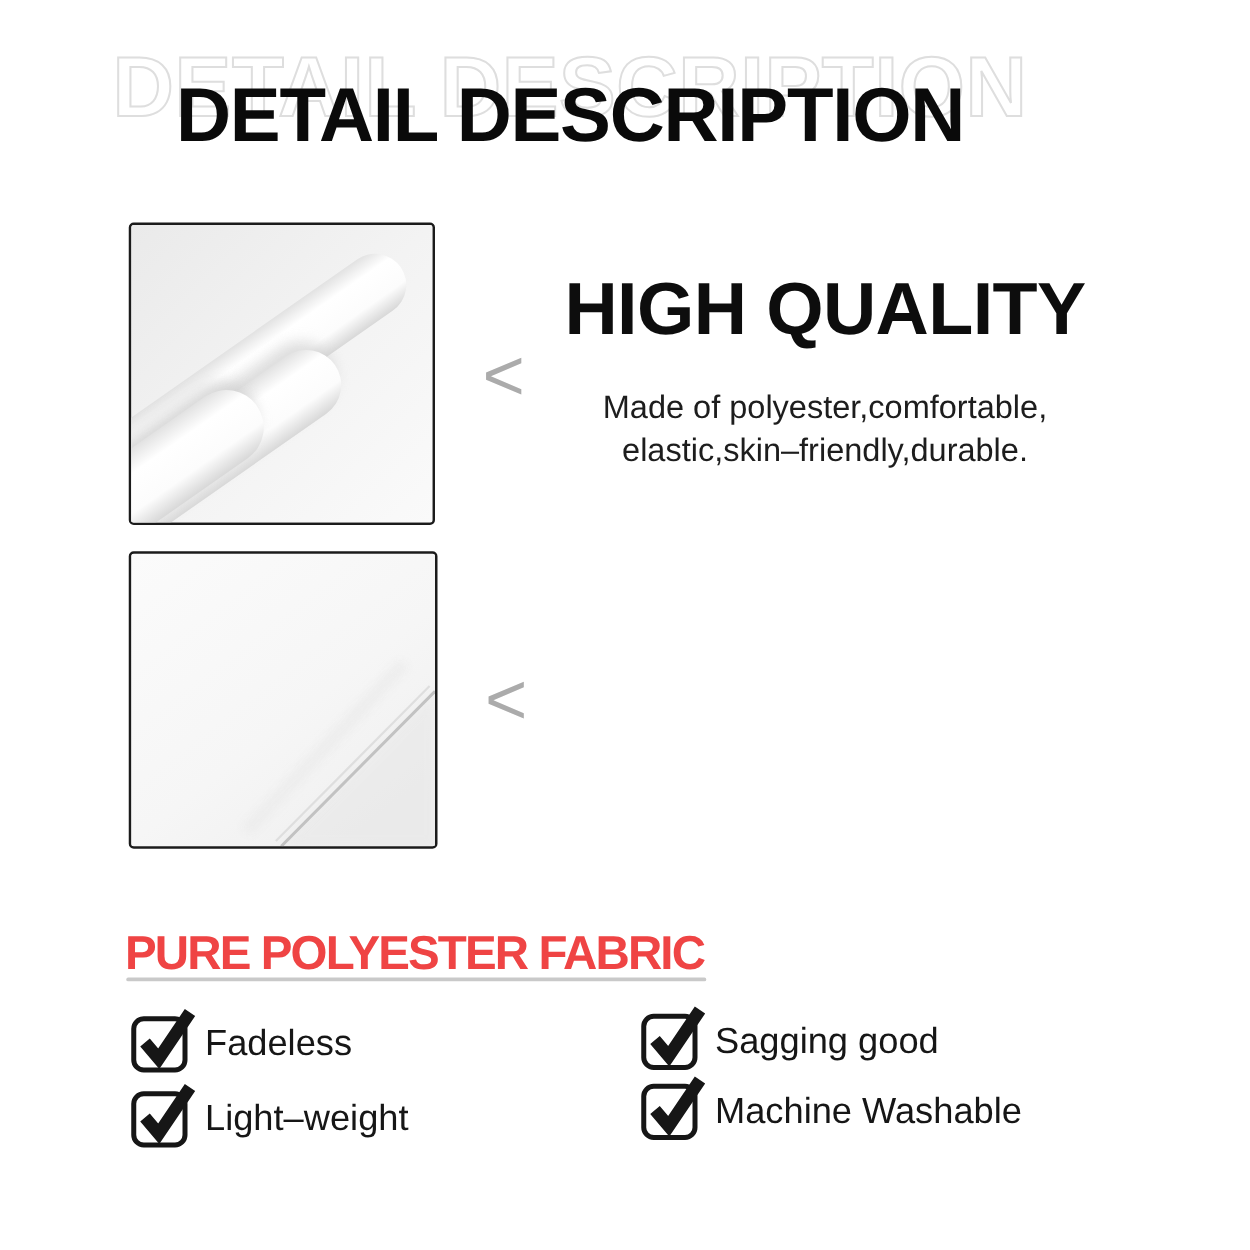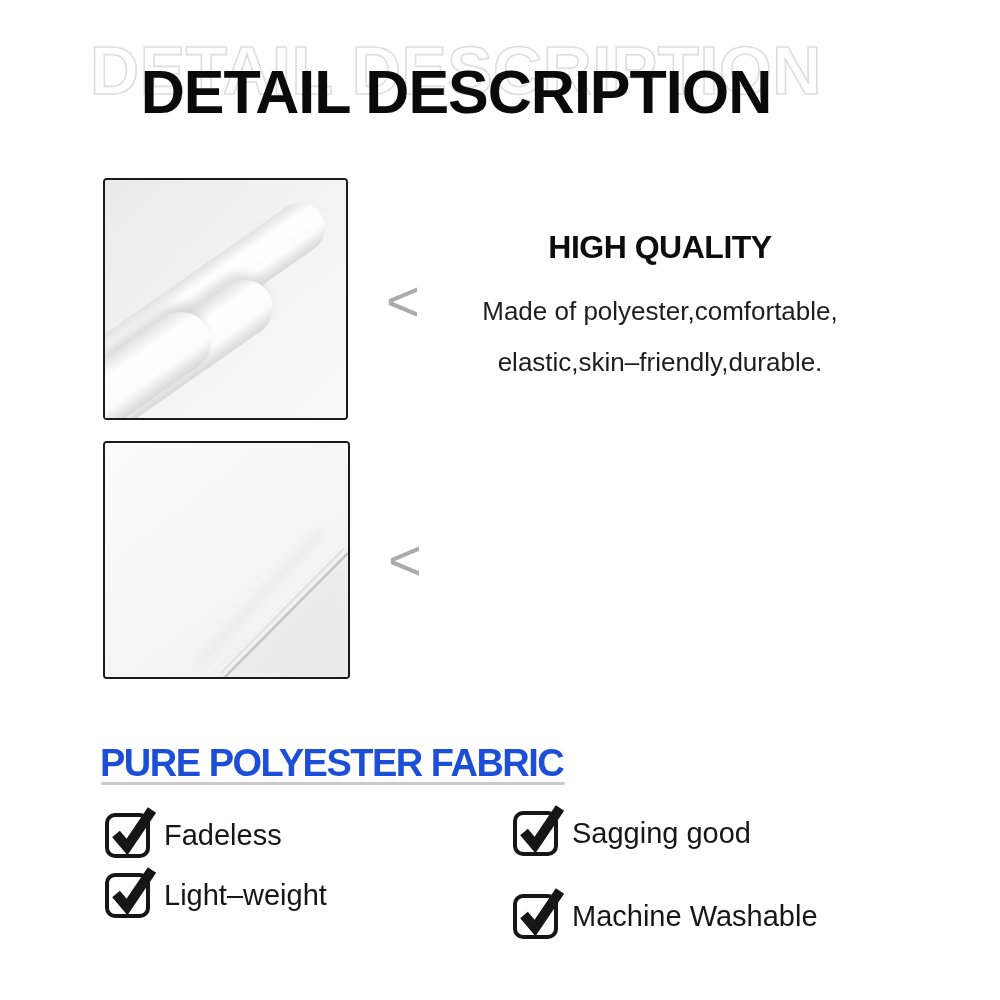--- a/index.html
+++ b/index.html
@@ -36,45 +36,45 @@
     font-weight:normal; user-select:none;
   }
   .chevron-1 { left:386px; top:272px; }
   .chevron-2 { left:388px; top:531px; }
 
   
   .info { position:absolute; left:415px; width:490px; text-align:center; }
   .info-1 { top:222px; }
   .info-2 { top:492px; }
   .info h2 {
-    margin:0; font-size:32px; font-weight:bold; line-height:50px;
+    margin:0; font-size:59px; font-weight:bold; line-height:50px;
     color:#0d0d0d; white-space:nowrap; letter-spacing:-0.5px;
   }
-  .info p.first { margin:22px 0 0 0; }
+  .info p.first { margin:36px 0 0 0; }
   .info p {
-    margin:16px; font-size:26px; line-height:35px; color:#1d1d1d;
+    margin:0; font-size:26px; line-height:35px; color:#1d1d1d;
   }
 
   
   .features-heading {
     position:absolute; left:100px; top:743px; margin:0;
     font-size:38px; font-weight:bold; letter-spacing:-1.5px; line-height:1.1;
-    color:#1d4ed8; white-space:nowrap;
+    color:#ef4444; white-space:nowrap;
   }
   .features-underline {
     position:absolute; left:101px; top:782px; width:464px; height:3px;
     background:#c9c9c9; border-radius:2px;
   }
   .feature {
     position:absolute; display:flex; align-items:center; gap:14px; height:45px;
   }
   .feature-0 { left:105px; top:813px; }
   .feature-1 { left:513px; top:811px; }
   .feature-2 { left:105px; top:873px;justify-content:center; }
-  .feature-3 { left:513px; top:894px; }
+  .feature-3 { left:513px; top:867px; }
   .checkbox {
     position:relative; width:37px; height:37px; flex:0 0 auto;
     border:4px solid #161616; border-radius:10px; background:#fff;
   }
   .checkbox svg {
     position:absolute; left:-2px; top:-15px; width:50px; height:56px;
     overflow:visible;
   }
   .feature-label {
     font-size:29px; color:#161616; white-space:nowrap; line-height:1;

